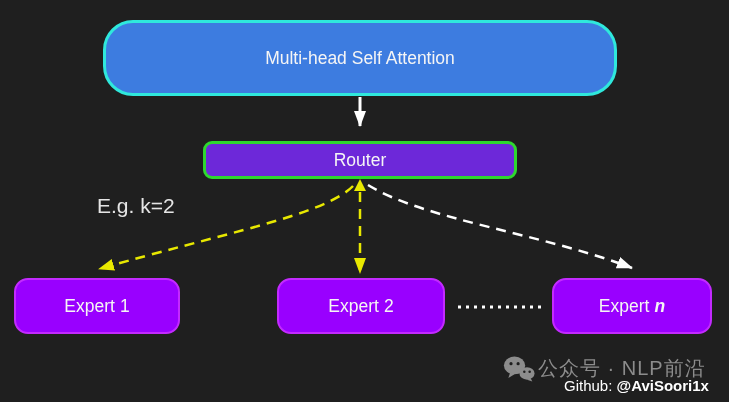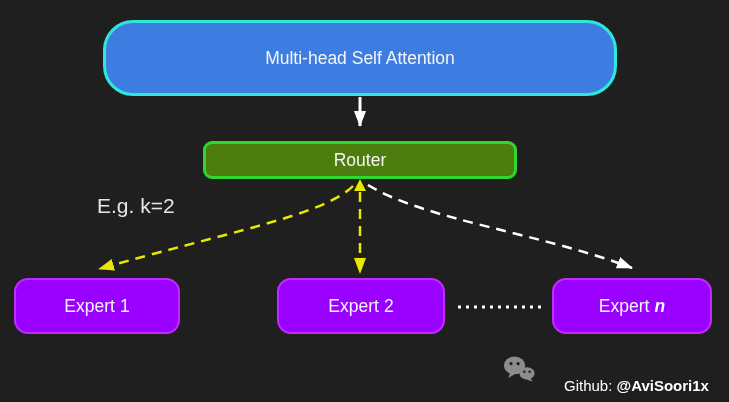--- a/index.html
+++ b/index.html
@@ -21,21 +21,21 @@
   }
   .attention-box {
     left: 103px; top: 20px; width: 514px; height: 76px;
     background: #3d7ce0;
     border: 3px solid #2fe8dc;
     border-radius: 30px;
     font-size: 17.5px;
   }
   .router-box {
     left: 203px; top: 141px; width: 314px; height: 38px;
-    background: #4d7c0f;
+    background: #6d28d9;
     border: 3px solid #2ed82e;
     border-radius: 9px;
     font-size: 17.5px;
   }
   .expert-box {
     top: 278px; height: 56px;
     background: #9900ff;
     border: 2.5px solid #c32aff;
     border-radius: 14px;
     font-size: 17.5px;
@@ -131,17 +131,18 @@
   <svg class="wechat-icon" viewBox="0 0 36 30" xmlns="http://www.w3.org/2000/svg">
     <ellipse cx="13" cy="11" rx="12" ry="10" fill="#8c8c8c"></ellipse>
     <path d="M8,19 L6,25 L13,21 z" fill="#8c8c8c"></path>
     <circle cx="9" cy="9" r="1.8" fill="#1f1f1f"></circle>
     <circle cx="17" cy="9" r="1.8" fill="#1f1f1f"></circle>
     <ellipse cx="27" cy="20" rx="8.5" ry="7" fill="#8c8c8c"></ellipse>
     <path d="M31,25 L33,29 L27,27 z" fill="#8c8c8c"></path>
     <circle cx="24" cy="18" r="1.4" fill="#1f1f1f"></circle>
     <circle cx="30" cy="18" r="1.4" fill="#1f1f1f"></circle>
   </svg>
+  <div class="watermark-cn">公众号 · NLP前沿</div>
   <div class="watermark-github">
     <span>Github: </span><b>@AviSoori1x</b>
   </div>
 
 </div>
 
 </body></html>

